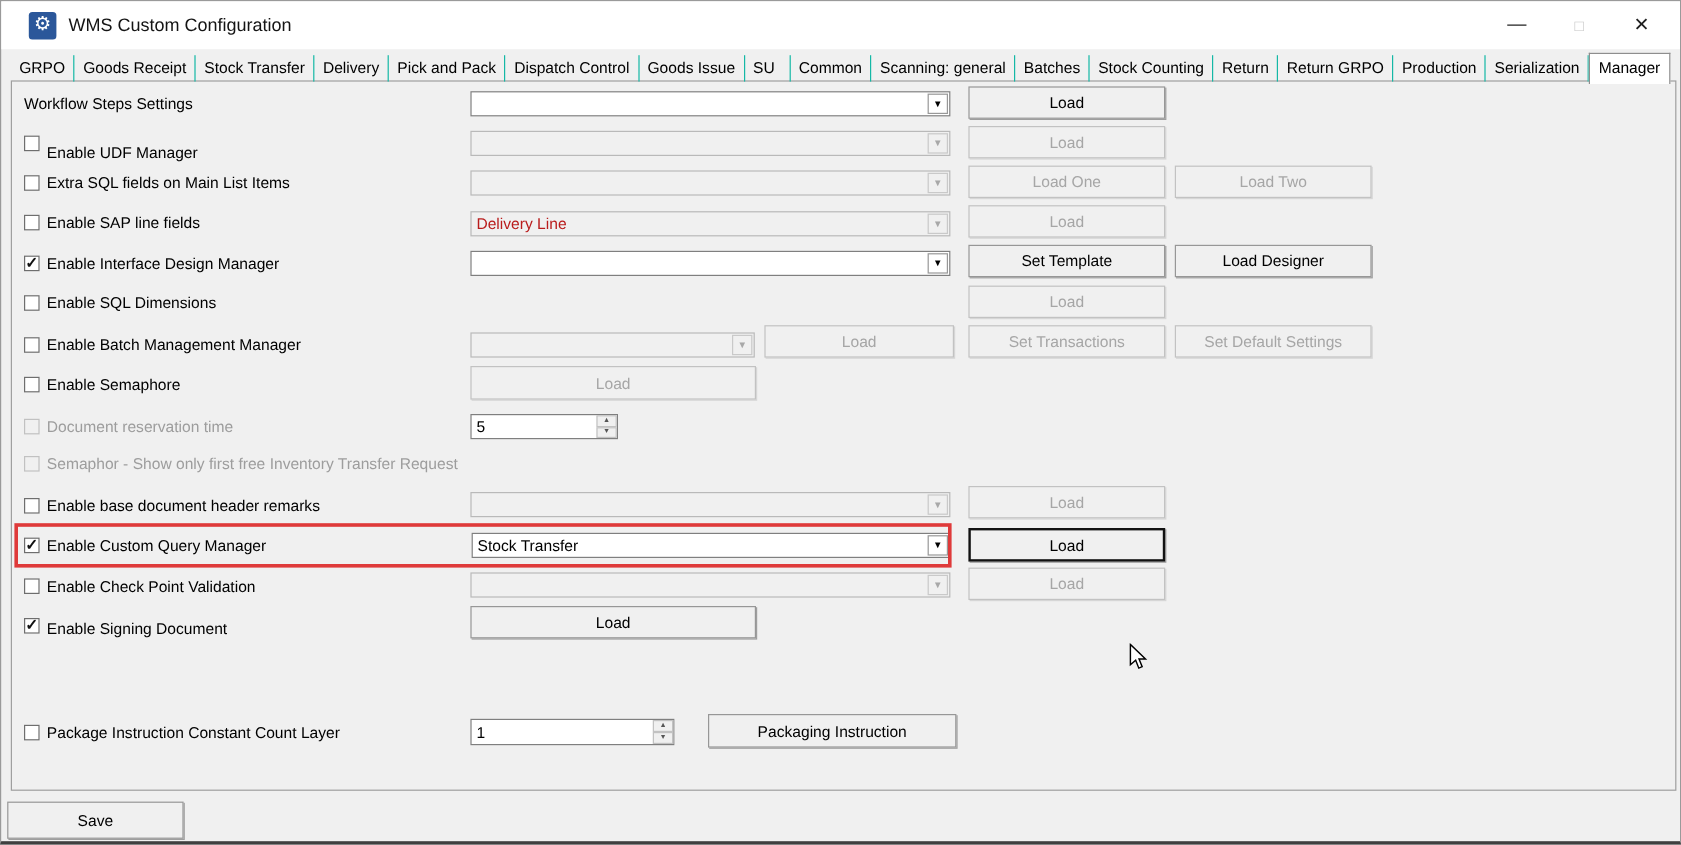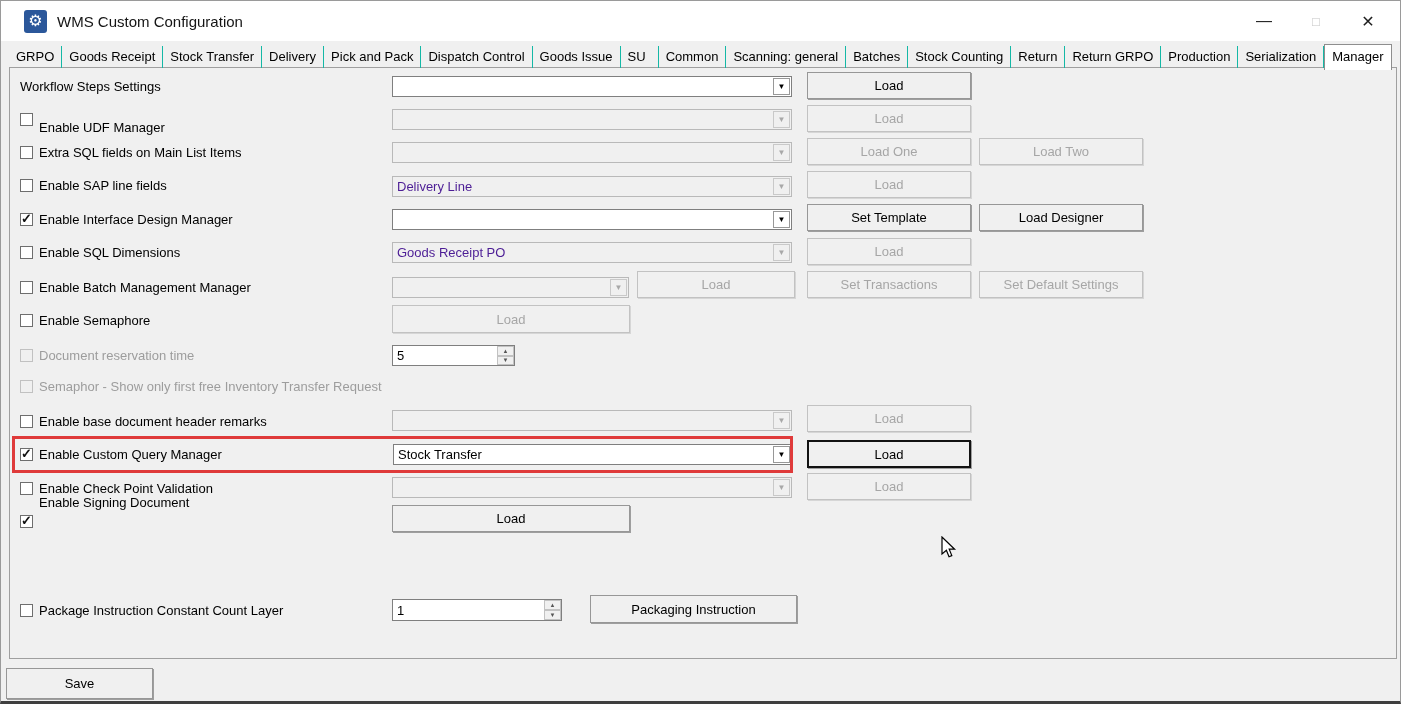--- a/index.html
+++ b/index.html
@@ -38,21 +38,21 @@
   .cb.checked::after { content:"✓"; position:absolute; top:-3px; left:0; font-size:13px; font-weight:bold; color:#111; }
   .cb.disabled { border-color:#c1c1c1; background:#f0f0f0; }
 
   .combo { position:absolute; height:21px; background:#fff; border:1px solid #7f7f7f;
            display:flex; align-items:center; }
   .combo .val { flex:1; padding-left:4px; font-size:13px; color:#000; white-space:nowrap; overflow:hidden; }
   .combo .arrow { width:17px; height:17px; margin-right:1px; display:flex; align-items:center;
                   justify-content:center; border:1px solid #989898; background:#fff; color:#000; flex:none; }
   .combo .arrow::after { content:"▼"; font-size:8px; }
   .combo.disabled { background:#f0f0f0; border-color:#b9b9b9; }
-  .combo.disabled .val { color:#4c1d95; }
+  .combo.disabled .val { color:#b91c1c; }
   .combo.disabled .arrow { color:#a8a8a8; border-color:#c9c9c9; background:#f0f0f0; }
 
   .btn { position:absolute; background:#f0f0f0; border:1px solid #979797; box-shadow:1px 1px 0 #9e9e9e;
          font-size:13px; color:#000; display:flex; align-items:center; justify-content:center;
          font-family:inherit; white-space:nowrap; }
   .btn.disabled { color:#a6a6a6; border-color:#c2c2c2; box-shadow:1px 1px 0 #d6d6d6; }
   .btn.focused { border:2px solid #121212; }
 
   .spinner { position:absolute; background:#fff; border:1px solid #7f7f7f; display:flex; }
   .spinner .sval { flex:1; font-size:13px; color:#000; padding-left:4px; display:flex; align-items:center; }
@@ -139,24 +139,20 @@
     <span class="lbl" style="left:29px;top:144px">Enable Interface Design Manager</span>
     <div class="combo" style="left:382px;top:141px;width:400px">
       <span class="val"></span>
       <span class="arrow"></span>
     </div>
     <button class="btn" style="left:797px;top:136px;width:164px;height:27px">Set Template</button>
     <button class="btn" style="left:969px;top:136px;width:164px;height:27px">Load Designer</button>
 
     <span class="cb" style="left:10px;top:178px"></span>
     <span class="lbl" style="left:29px;top:177px">Enable SQL Dimensions</span>
-    <div class="combo disabled" style="left:382px;top:174px;width:400px">
-      <span class="val">Goods Receipt PO</span>
-      <span class="arrow"></span>
-    </div>
     <button class="btn disabled" style="left:797px;top:170px;width:164px;height:27px">Load</button>
 
     <span class="cb" style="left:10px;top:213px"></span>
     <span class="lbl" style="left:29px;top:212px">Enable Batch Management Manager</span>
     <div class="combo disabled" style="left:382px;top:209px;width:237px">
       <span class="val"></span>
       <span class="arrow"></span>
     </div>
     <button class="btn disabled" style="left:627px;top:203px;width:158px;height:27px">Load</button>
     <button class="btn disabled" style="left:797px;top:203px;width:164px;height:27px">Set Transactions</button>
@@ -198,21 +194,21 @@
 
     <span class="cb" style="left:10px;top:414px"></span>
     <span class="lbl" style="left:29px;top:413px">Enable Check Point Validation</span>
     <div class="combo disabled" style="left:382px;top:409px;width:400px">
       <span class="val"></span>
       <span class="arrow"></span>
     </div>
     <button class="btn disabled" style="left:797px;top:405px;width:164px;height:27px">Load</button>
 
     <span class="cb checked" style="left:10px;top:447px"></span>
-    <span class="lbl" style="left:29px;top:427px">Enable Signing Document</span>
+    <span class="lbl" style="left:29px;top:448px">Enable Signing Document</span>
     <button class="btn" style="left:382px;top:437px;width:238px;height:27px">Load</button>
 
     <span class="cb" style="left:10px;top:536px"></span>
     <span class="lbl" style="left:29px;top:535px">Package Instruction Constant Count Layer</span>
     <div class="spinner" style="left:382px;top:531px;width:170px;height:22px">
       <span class="sval">1</span>
       <span class="sbtns">
         <span class="sbtn up"></span>
         <span class="sbtn dn"></span>
       </span>

